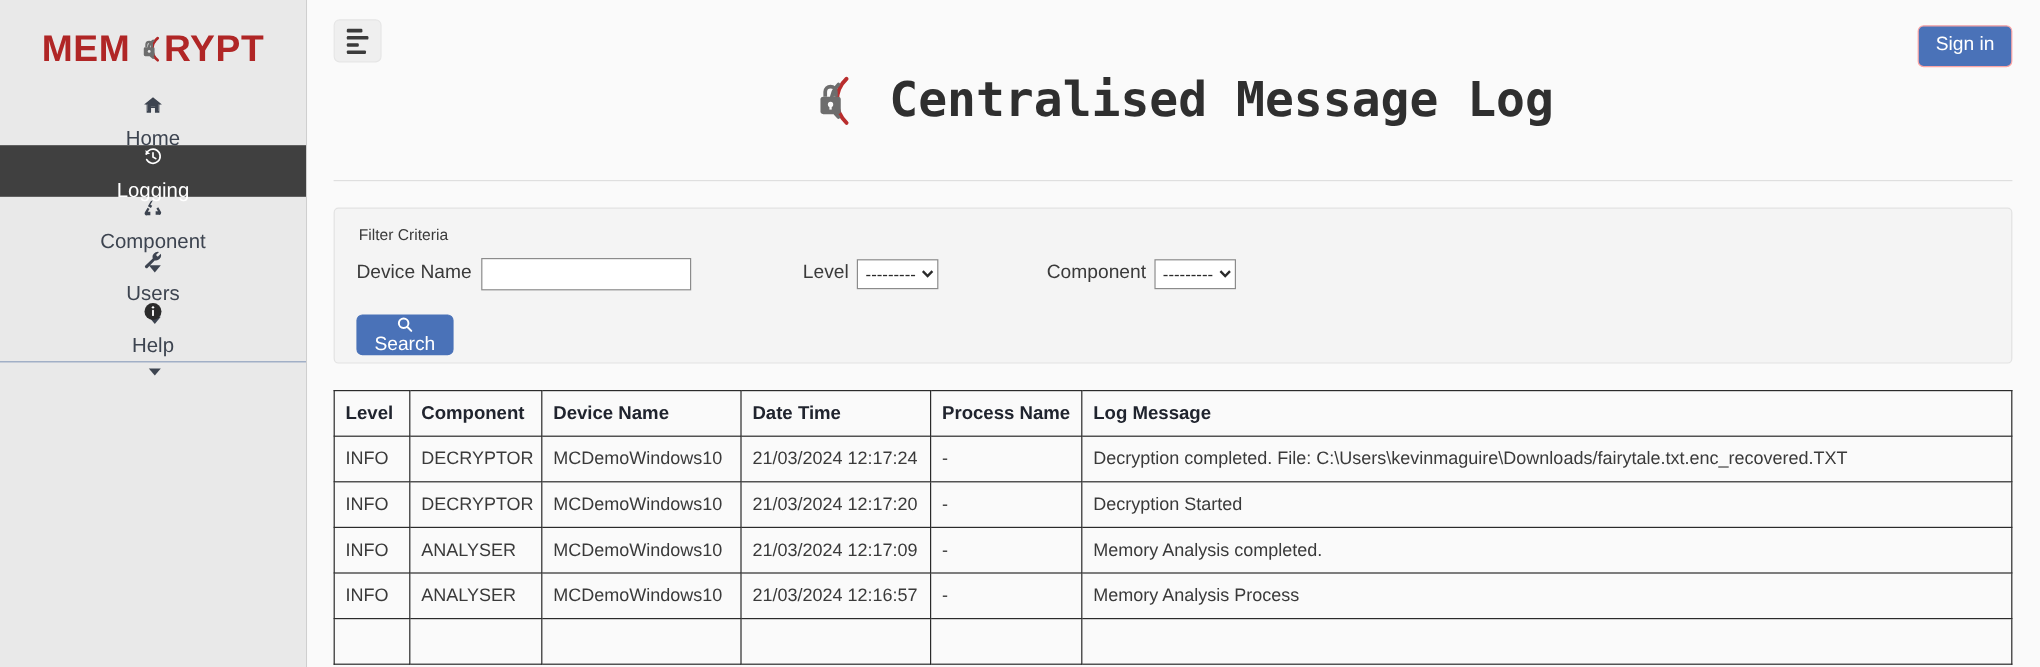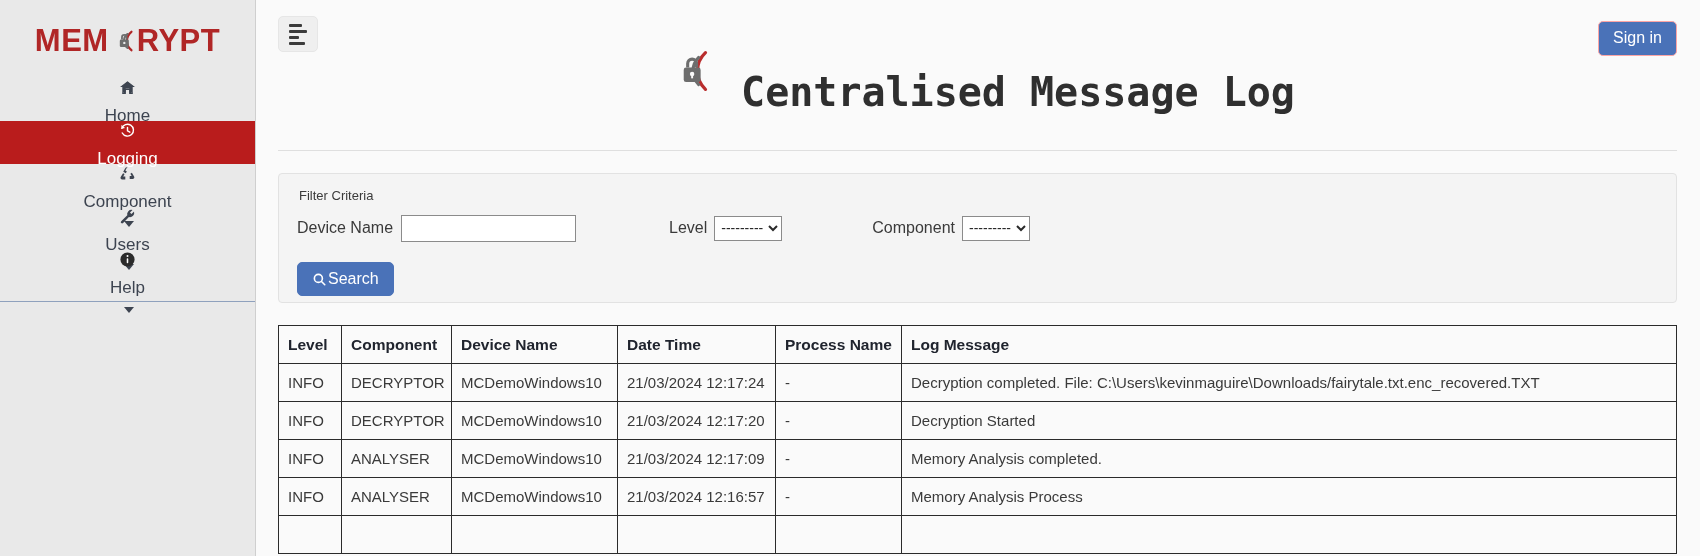--- a/index.html
+++ b/index.html
@@ -38,21 +38,21 @@
   .nav-item {
     display: flex; align-items: center; gap: 9px;
     height: 43px;
     padding: 0 13px;
     color: #3d4450;
     font-size: 17px;
     cursor: pointer;
     white-space: nowrap;
     flex-direction: column;
   }
-  .nav-item.active { background: #b91c1c; color: #ffffff; }
+  .nav-item.active { background: #404040; color: #ffffff; }
   .nav-ico { width: 19px; display: inline-flex; justify-content: center; align-items: center; flex: 0 0 19px; }
   .nav-ico svg { display: block; }
   .caret {
     width: 0; height: 0; margin-left: 3px;
     border-left: 5px solid transparent;
     border-right: 5px solid transparent;
     border-top: 6px solid #3d4450;
   }
   #sidebar-sep {
     position: absolute; left: 0; right: 0; top: 301px;
@@ -93,21 +93,21 @@
     color: #ffffff;
     border: 1px solid #fca5a5;
     border-radius: 5px;
     font-size: 16px;
     padding: 7px 14px 8px;
     cursor: pointer;
     font-family: "Liberation Sans", sans-serif;
   }
 
   #page-title-row {
-    display: flex; justify-content: center;
+    display: flex; align-items: center; justify-content: center;
     gap: 22px;
     margin-top: -34px;
     height: 84px;
   }
   #title-logo { width: 58px; height: 58px; position: relative; flex: 0 0 58px; }
   #page-title {
     font-family: "DejaVu Sans Mono", monospace;
     font-size: 40px;
     color: #2f2f2f;
     letter-spacing: 0px;
@@ -160,20 +160,21 @@
     background: #4a72b8;
     border: 1px solid #4a72b8;
     color: #ffffff;
     border-radius: 5px;
     height: 34px;
     padding: 0 14px;
     font-size: 16px;
     display: inline-flex; align-items: center; gap: 1px;
     cursor: pointer;
     font-family: "Liberation Sans", sans-serif;
+    flex-direction: column;
   }
 
   
   #log-table-wrap { margin: 22px 23px 0 22px; }
   table#log-table {
     border-collapse: collapse;
     width: 100%;
     table-layout: fixed;
     background: #fafafa;
   }

